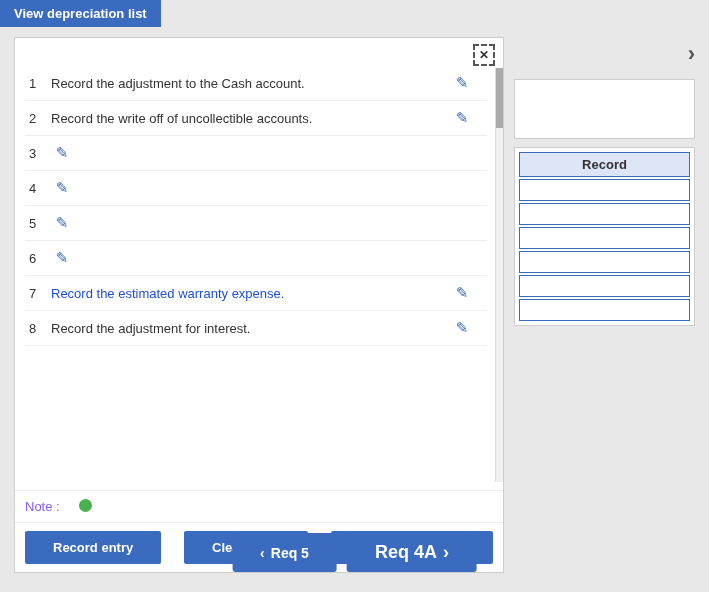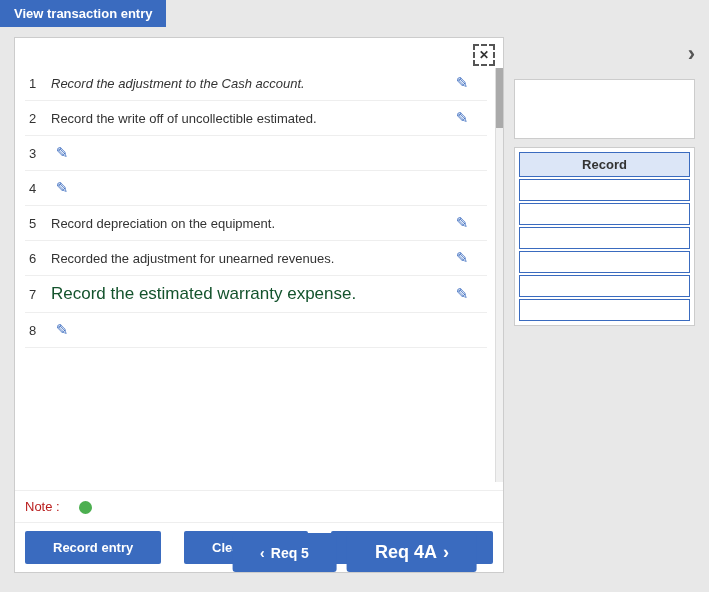--- a/index.html
+++ b/index.html
@@ -13,80 +13,79 @@
       position: relative;
     }
   </style>
 </head>
 <body>
 
 
 
 
 <div style="background:#3a6bbf; padding: 6px 14px; display:inline-block;">
-  <button style="background:#3a6bbf; color:white; border:none; font-size:13px; font-weight:bold; cursor:pointer; padding:0;">View transaction entry</button>
+  <button style="background:#3a6bbf; color:white; border:none; font-size:13px; font-weight:bold; cursor:pointer; padding:0;">View depreciation list</button>
 </div>
 
 
 <div style="display:flex; flex-direction:row; padding:10px 14px; gap:10px; height:calc(100% - 36px);">
 
   <div style="background:white; border:1px solid #ccc; flex:0 0 490px; display:flex; flex-direction:column; position:relative; overflow:hidden;">
 
     <div style="display:flex; justify-content:flex-end; padding:6px 8px 0 8px;">
       <button style="width:22px;height:22px;border:2px dashed #555;background:white;cursor:pointer;display:flex;align-items:center;justify-content:center;font-size:12px;color:#333;font-weight:bold;">
         <span>✕</span>
       </button>
     </div>
 
     <div style="flex:1; overflow-y:auto; padding:0 16px 0 10px;">
 
     <div style="display: flex; align-items: center; padding: 8px 4px; border-bottom: 1px solid rgb(238, 238, 238);">
           <span style="color: rgb(51, 51, 51); width: 22px; flex-shrink: 0; font-size: 13px;">1</span>
-          <span style="flex: 1 1 0%; color: rgb(51, 51, 51); font-size: 13px; font-style: italic;">Record the adjustment to the Cash account.</span>
+          <span style="flex: 1 1 0%; color: rgb(51, 51, 51); font-size: 13px;">Record the adjustment to the Cash account.</span>
           <span style="color: rgb(58, 107, 191); cursor: pointer; font-size: 15px; width: 22px; text-align: center; margin-right: 10px;">✎</span>
         </div>
         <div style="display: flex; align-items: center; padding: 8px 4px; border-bottom: 1px solid rgb(238, 238, 238);">
           <span style="color: rgb(51, 51, 51); width: 22px; flex-shrink: 0; font-size: 13px;">2</span>
-          <span style="flex: 1 1 0%; color: rgb(51, 51, 51); font-size: 13px;">Record the write off of uncollectible estimated.</span>
+          <span style="flex: 1 1 0%; color: rgb(51, 51, 51); font-size: 13px;">Record the write off of uncollectible accounts.</span>
           <span style="color: rgb(58, 107, 191); cursor: pointer; font-size: 15px; width: 22px; text-align: center; margin-right: 10px;">✎</span>
         </div>
         <div style="display: flex; align-items: center; padding: 8px 4px; border-bottom: 1px solid rgb(238, 238, 238);">
           <span style="color: rgb(51, 51, 51); width: 22px; flex-shrink: 0; font-size: 13px;">3</span>
           <span style="color: rgb(58, 107, 191); cursor: pointer; font-size: 15px; width: 22px; text-align: center; margin-right: 10px;">✎</span>
         </div>
         <div style="display: flex; align-items: center; padding: 8px 4px; border-bottom: 1px solid rgb(238, 238, 238);">
           <span style="color: rgb(51, 51, 51); width: 22px; flex-shrink: 0; font-size: 13px;">4</span>
           <span style="color: rgb(58, 107, 191); cursor: pointer; font-size: 15px; width: 22px; text-align: center; margin-right: 10px;">✎</span>
         </div>
         <div style="display: flex; align-items: center; padding: 8px 4px; border-bottom: 1px solid rgb(238, 238, 238);">
           <span style="color: rgb(51, 51, 51); width: 22px; flex-shrink: 0; font-size: 13px;">5</span>
-          <span style="flex: 1 1 0%; color: rgb(51, 51, 51); font-size: 13px;">Record depreciation on the equipment.</span>
           <span style="color: rgb(58, 107, 191); cursor: pointer; font-size: 15px; width: 22px; text-align: center; margin-right: 10px;">✎</span>
         </div>
         <div style="display: flex; align-items: center; padding: 8px 4px; border-bottom: 1px solid rgb(238, 238, 238);">
           <span style="color: rgb(51, 51, 51); width: 22px; flex-shrink: 0; font-size: 13px;">6</span>
-          <span style="flex: 1 1 0%; color: rgb(51, 51, 51); font-size: 13px;">Recorded the adjustment for unearned revenues.</span>
           <span style="color: rgb(58, 107, 191); cursor: pointer; font-size: 15px; width: 22px; text-align: center; margin-right: 10px;">✎</span>
         </div>
         <div style="display: flex; align-items: center; padding: 8px 4px; border-bottom: 1px solid rgb(238, 238, 238);">
           <span style="color: rgb(51, 51, 51); width: 22px; flex-shrink: 0; font-size: 13px;">7</span>
-          <span style="flex: 1 1 0%; color: #14532d; font-size: 17px;">Record the estimated warranty expense.</span>
+          <span style="flex: 1 1 0%; color: #1d4ed8; font-size: 13px;">Record the estimated warranty expense.</span>
           <span style="color: rgb(58, 107, 191); cursor: pointer; font-size: 15px; width: 22px; text-align: center; margin-right: 10px;">✎</span>
         </div>
         <div style="display: flex; align-items: center; padding: 8px 4px; border-bottom: 1px solid rgb(238, 238, 238);">
           <span style="color: rgb(51, 51, 51); width: 22px; flex-shrink: 0; font-size: 13px;">8</span>
+          <span style="flex: 1 1 0%; color: rgb(51, 51, 51); font-size: 13px;">Record the adjustment for interest.</span>
           <span style="color: rgb(58, 107, 191); cursor: pointer; font-size: 15px; width: 22px; text-align: center; margin-right: 10px;">✎</span>
         </div>
       </div>
 
     <div style="position:absolute;right:0;top:30px;bottom:90px;width:8px;background:#f0f0f0;border-left:1px solid #ddd;">
       <div style="width:8px;height:60px;background:#aaa;position:absolute;top:0;"></div>
     </div>
 
-    <div style="padding:8px 10px;display:flex;align-items:flex-end;gap:19px;font-size:13px;color:#b91c1c;border-top:1px solid #eee;">
+    <div style="padding:8px 10px;display:flex;align-items:flex-start;gap:19px;font-size:13px;color:#8b5cf6;border-top:1px solid #eee;">
       <span>Note : </span>
       <span style="width:13px;height:13px;background:#4caf50;border-radius:50%;display:inline-block;flex-shrink:0;"></span>
     </div>
 
     <div style="display:flex;padding:8px 10px;justify-content:space-between;border-top:1px solid #eee;">
       <button style="background:#3a6bbf;color:white;border:none;padding:9px 28px;font-size:13px;font-weight:bold;cursor:pointer;border-radius:2px;">Record entry</button>
       <button style="background:#3a6bbf;color:white;border:none;padding:9px 28px;font-size:13px;font-weight:bold;cursor:pointer;border-radius:2px;">Clear entry</button>
       <button style="background:#3a6bbf;color:white;border:none;padding:9px 18px;font-size:13px;font-weight:bold;cursor:pointer;border-radius:2px;">View general journal</button>
     </div>
   </div>

